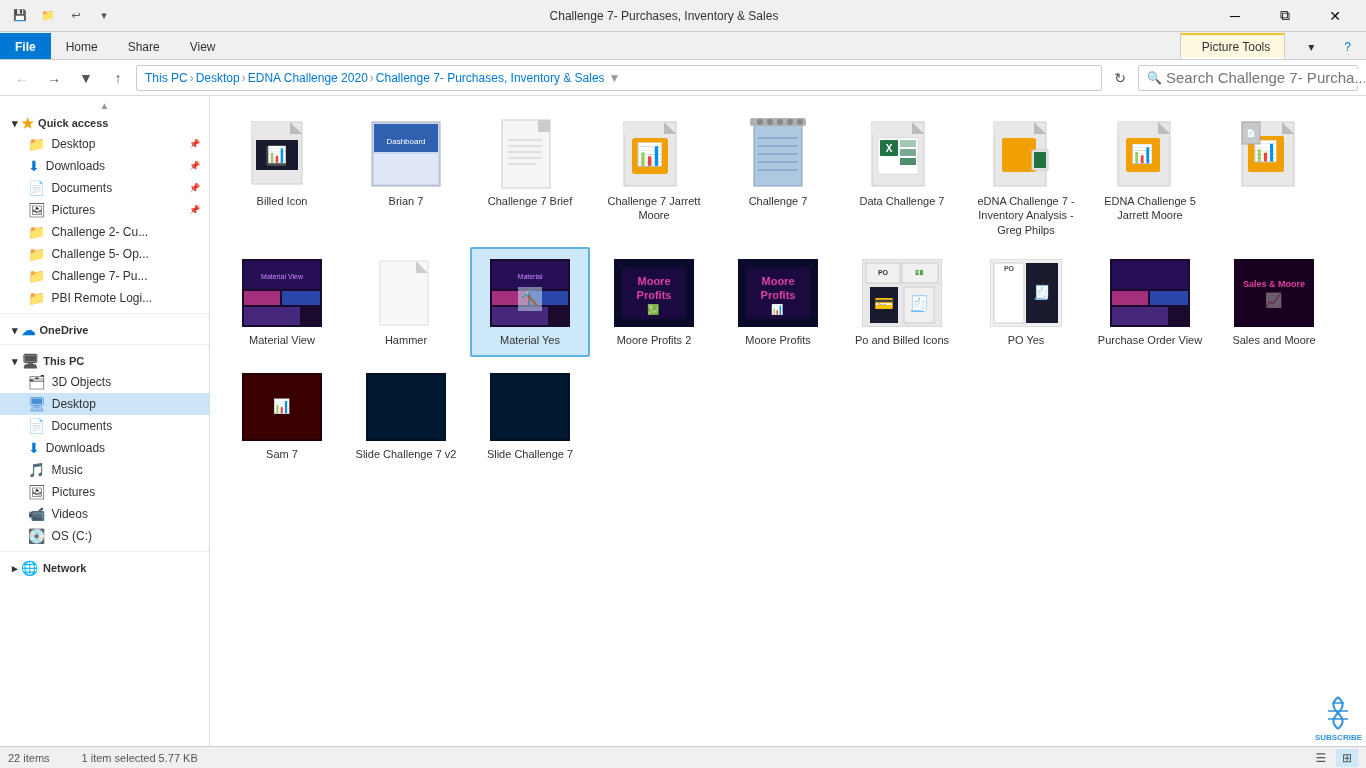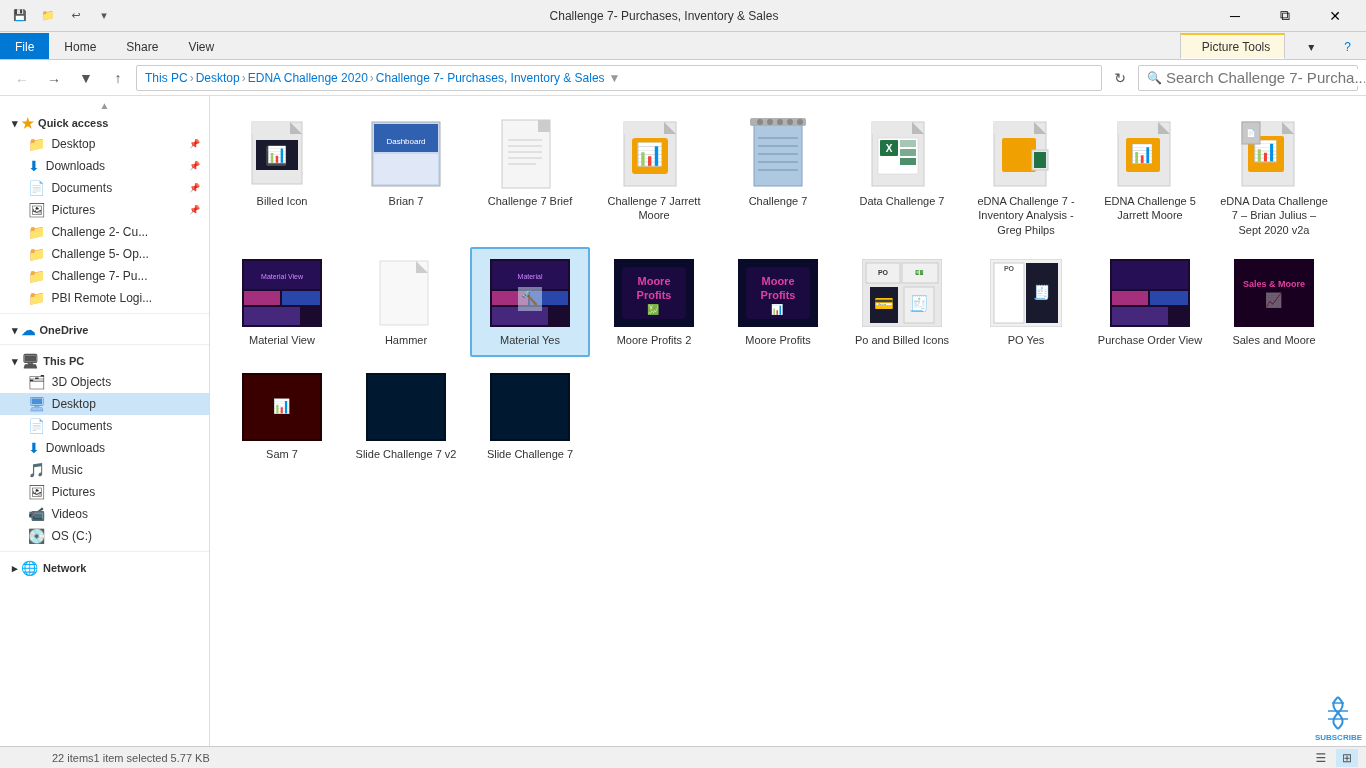--- a/index.html
+++ b/index.html
@@ -53,20 +53,21 @@
       background: white;
       border-color: #ccc;
       border-bottom: 1px solid white;
       color: #000;
       padding-left: 21px;
     }
     .ribbon-tab.file {
       background: #0078d4;
       color: white;
       padding: 4px 14px;
+      font-weight: bold;
     }
     .ribbon-tab.picture-tools {
       background: #fff8e1;
       color: #333;
       border-top: 2px solid #f4c430;
     }
 
     
     .address-bar {
       height: 36px;
@@ -221,21 +222,21 @@
       height: 22px;
       background: #f0f0f0;
       border-top: 1px solid #ccc;
       display: flex;
       align-items: center;
       padding: 0 8px;
       font-size: 11px;
       color: #555;
       justify-content: space-between;
     }
-    .status-left { display: flex; gap: 0; margin-left: 44px; }
+    .status-left { display: flex; gap: 32px; }
     .status-right { display: flex; gap: 4px; }
     .view-btn {
       width: 22px; height: 18px;
       border: none; background: transparent; cursor: pointer;
       font-size: 12px;
       display: flex; align-items: center; justify-content: center;
       color: #555;
     }
     .view-btn.active { background: #cde8f8; }
 
@@ -551,21 +552,20 @@
             <rect x="4" y="4" width="52" height="64" fill="#e8e8e8" stroke="#ccc" stroke-width="1"></rect>
             <polygon points="44,4 56,16 44,16" fill="#bbb"></polygon>
             <rect x="4" y="4" width="40" height="12" fill="#e8e8e8"></rect>
             <rect x="10" y="18" width="36" height="36" fill="#f0a000" rx="2"></rect>
             <text x="28" y="40" text-anchor="middle" font-size="20" fill="white">📊</text>
 
             <rect x="4" y="4" width="18" height="22" fill="#c8c8c8" stroke="#aaa"></rect>
             <text x="13" y="18" text-anchor="middle" font-size="8" fill="#555">📄</text>
           </svg>
         </div>
-        <div class="file-label">eDNA Data Challenge 7 – Brian Julius – Sept 2020 v2a</div>
       </div>
 
       <div class="file-item">
         <div class="file-icon-container">
           <svg width="80" height="68" viewBox="0 0 80 68">
             <rect x="0" y="0" width="80" height="68" fill="#1a0a2e"></rect>
             <rect x="2" y="2" width="76" height="28" fill="#2a1060" opacity="0.8"></rect>
             <rect x="2" y="32" width="36" height="14" fill="#e040a0" opacity="0.7"></rect>
             <rect x="40" y="32" width="38" height="14" fill="#3060e0" opacity="0.7"></rect>
             <rect x="2" y="48" width="56" height="18" fill="#503090" opacity="0.8"></rect>

